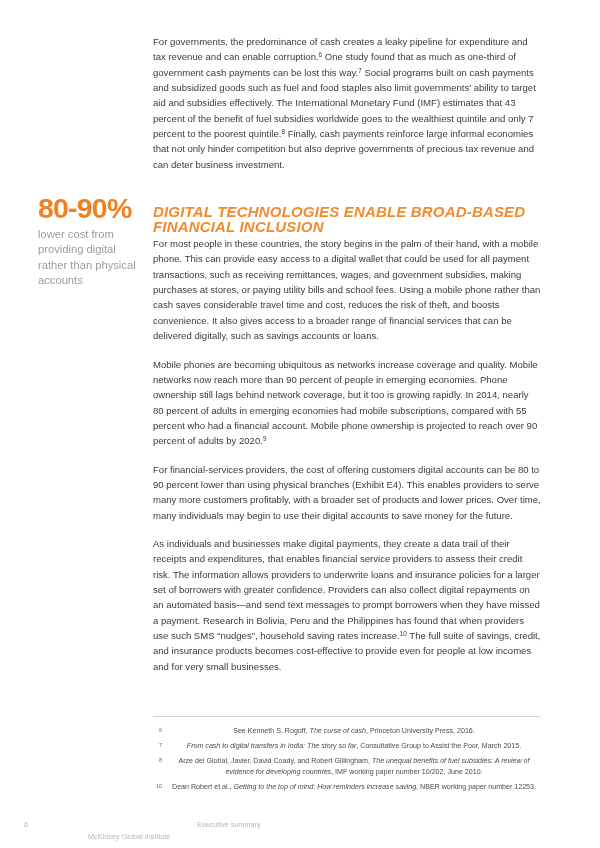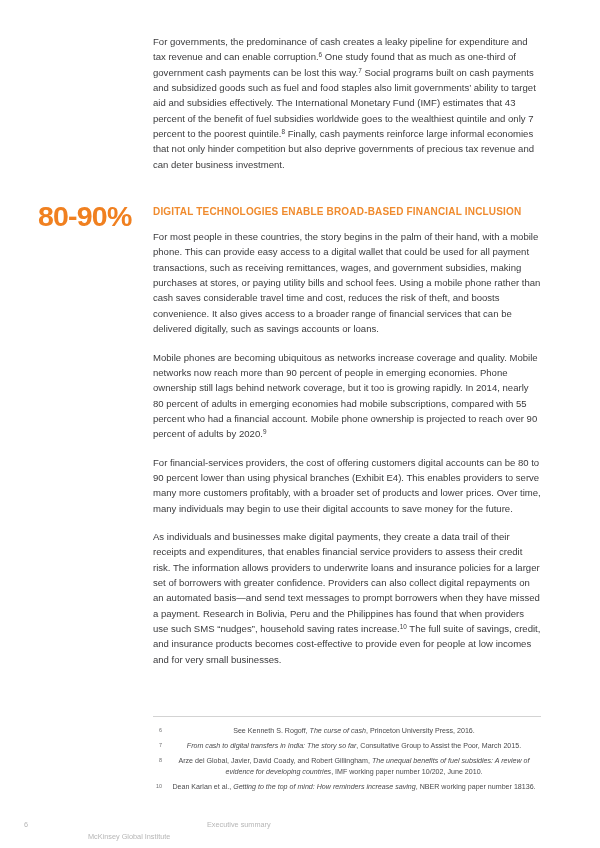--- a/index.html
+++ b/index.html
@@ -29,21 +29,21 @@
     top: 189px;
     width: 104px;
   }
   .callout-stat {
     font-size: 28.5px;
     line-height: 30px;
     font-weight: bold;
     color: #F08020;
     letter-spacing: -0.8px;
     white-space: nowrap;
-    margin: 12px 0 4px 0;
+    margin: 4px 0 4px 0;
   }
   .callout-desc {
     font-size: 11.2px;
     line-height: 15.4px;
     color: #9c9c9c;
     font-weight: 400;
   }
 
   
   .col {
@@ -63,27 +63,28 @@
   p.body:last-child { margin-bottom: 0; }
 
   sup.fn {
     font-size: 6.4px;
     vertical-align: 3.2px;
     line-height: 0;
     color: #3b3b3d;
   }
 
   h2.section-head {
-    margin: 5px 0 10px 0;
-    font-size: 10px;
+    margin: 5px 0 2px 0;
+    font-size: 15px;
     line-height: 15px;
     letter-spacing: 0.18px;
     font-weight: bold;
     color: #F08B2E;
     text-transform: uppercase;
+    font-style: italic;
   }
 
   .spacer-before-head { height: 14px; }
 
   
   .footnotes {
     position: absolute;
     left: 153px;
     top: 716px;
     width: 388px;
@@ -136,31 +137,32 @@
     left: 24px;
     top: 0;
   }
   .footer-org {
     position: absolute;
     left: 88px;
     top: 12px;
   }
   .footer-sect {
     position: absolute;
-    left: 207px;
+    left: 197px;
     top: 0;
   }
 </style>
 </head>
 <body>
 
 <div class="page">
 
   <div class="callout">
     <div class="callout-stat">80-90%</div>
+    <div class="callout-desc">lower cost from providing digital rather than physical accounts</div>
   </div>
 
   <div class="col">
 
     <p class="body"><span>For governments, the predominance of cash creates a leaky pipeline for expenditure and tax revenue and can enable corruption.</span><sup class="fn">6</sup><span> One study found that as much as one-third of government cash payments can be lost this way.</span><sup class="fn">7</sup><span> Social programs built on cash payments and subsidized goods such as fuel and food staples also limit governments’ ability to target aid and subsidies effectively. The International Monetary Fund (IMF) estimates that 43 percent of the benefit of fuel subsidies worldwide goes to the wealthiest quintile and only 7 percent to the poorest quintile.</span><sup class="fn">8</sup><span> Finally, cash payments reinforce large informal economies that not only hinder competition but also deprive governments of precious tax revenue and can deter business investment.</span></p>
 
     <div class="spacer-before-head"></div>
 
     <h2 class="section-head">DIGITAL TECHNOLOGIES ENABLE BROAD-BASED FINANCIAL INCLUSION</h2>
 
@@ -185,21 +187,21 @@
         <div class="fn-item">
           <div class="fn-num">7</div>
           <div class="fn-text"><i>From cash to digital transfers in India: The story so far</i><span>, Consultative Group to Assist the Poor, March 2015.</span></div>
         </div>
         <div class="fn-item">
           <div class="fn-num">8</div>
           <div class="fn-text"><span>Arze del Global, Javier, David Coady, and Robert Gillingham, </span><i>The unequal benefits of fuel subsidies: A review of evidence for developing countries</i><span>, IMF working paper number 10/202, June 2010.</span></div>
         </div>
         <div class="fn-item">
           <div class="fn-num">10</div>
-          <div class="fn-text"><span>Dean Karlan et al., </span><i>Getting to the top of mind: How reminders increase saving</i><span>, NBER working paper number 18136.</span></div>
+          <div class="fn-text"><span>Dean Robert et al., </span><i>Getting to the top of mind: How reminders increase saving</i><span>, NBER working paper number 12253.</span></div>
         </div>
       </div>
   </div>
 
   <div class="footer">
     <span class="footer-page">6</span>
     <span class="footer-org">McKinsey Global Institute</span>
     <span class="footer-sect">Executive summary</span>
   </div>
 

